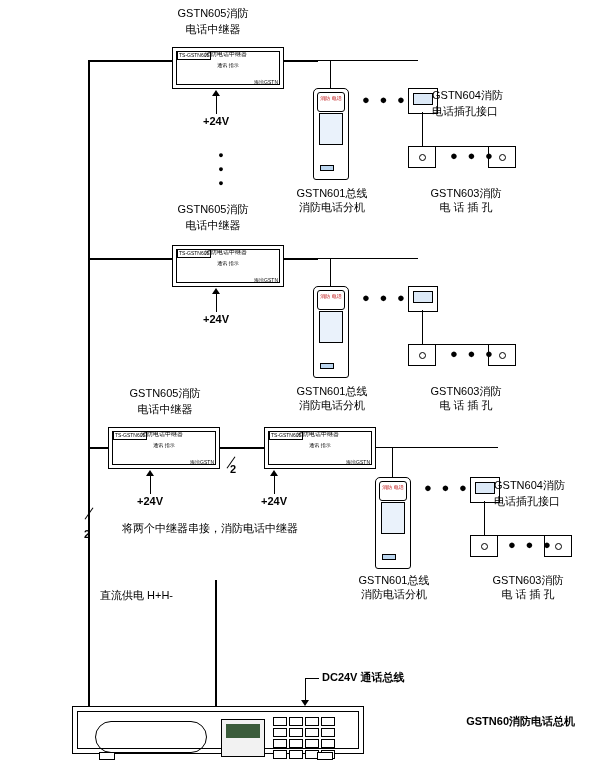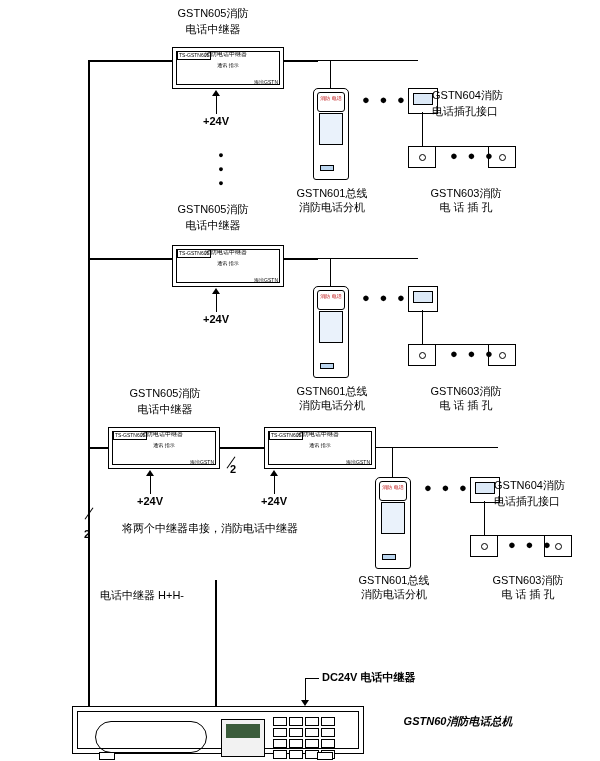--- a/index.html
+++ b/index.html
@@ -195,21 +195,21 @@
   <div class="lbl b" style="left:126px;top:494px;width:48px;">+24V</div>
 
   <div class="line vline" style="left:274px;top:476px;height:18px;"></div>
   <div class="arrow-up" style="left:270px;top:470px;"></div>
   <div class="lbl b" style="left:250px;top:494px;width:48px;">+24V</div>
 
   <div class="lbl" style="left:122px;top:521px;width:210px;text-align:left;">将两个中继器串接，消防电话中继器</div>
 
   <div class="slash" style="left:82px;top:513px;"></div>
   <div class="lbl b" style="left:80px;top:527px;width:14px;">2</div>
-  <div class="lbl" style="left:100px;top:588px;width:130px;text-align:left;">电话中继器 H+H-</div>
+  <div class="lbl" style="left:100px;top:588px;width:130px;text-align:left;">直流供电 H+H-</div>
 
   <div class="line vline" style="left:392px;top:447px;height:30px;"></div>
   <div class="ext" style="left:375px;top:477px;width:34px;height:90px;">
     <div class="top">消防
 电话</div>
     <div class="win"></div>
     <div class="btn"></div>
   </div>
   <div class="lbl" style="left:344px;top:573px;width:100px;">GSTN601总线</div>
   <div class="lbl" style="left:344px;top:587px;width:100px;">消防电话分机</div>
@@ -229,21 +229,21 @@
   <div class="jack" style="left:544px;top:535px;width:26px;height:20px;">
       <div class="hole"></div>
     </div>
   <div class="edots" style="left:508px;top:541px;">● ● ●</div>
   <div class="lbl" style="left:478px;top:573px;width:100px;">GSTN603消防</div>
   <div class="lbl" style="left:478px;top:587px;width:100px;">电 话 插 孔</div>
 
   <div class="line vline" style="left:305px;top:678px;height:22px;"></div>
   <div class="arrow-down" style="left:301px;top:700px;"></div>
   <div class="line hline" style="left:305px;top:678px;width:14px;"></div>
-  <div class="lbl b" style="left:322px;top:670px;width:140px;text-align:left;">DC24V 电话中继器</div>
+  <div class="lbl b" style="left:322px;top:670px;width:140px;text-align:left;">DC24V 通话总线</div>
 
   <div class="console" style="left:72px;top:706px;width:290px;height:46px;">
     <div class="bevel"></div>
     <div class="oval"></div>
     <div class="disp">
       <div class="scr"></div>
     </div>
     <div class="keypad">
       <div class="key" style="left:0px;top:0px;"></div>
       <div class="key" style="left:16px;top:0px;"></div>
@@ -258,15 +258,15 @@
       <div class="key" style="left:32px;top:22px;"></div>
       <div class="key" style="left:48px;top:22px;"></div>
       <div class="key" style="left:0px;top:33px;"></div>
       <div class="key" style="left:16px;top:33px;"></div>
       <div class="key" style="left:32px;top:33px;"></div>
       <div class="key" style="left:48px;top:33px;"></div>
     </div>
     <div class="ft" style="left:26px;"></div>
     <div class="ft" style="left:244px;"></div>
   </div>
-  <div class="lbl b" style="left:368px;top:714px;width:180px;text-align:center;font-style:italic;">GSTN60消防电话总机</div>
+  <div class="lbl b" style="left:395px;top:714px;width:180px;text-align:right;">GSTN60消防电话总机</div>
 
 </div>
 
 </body></html>

